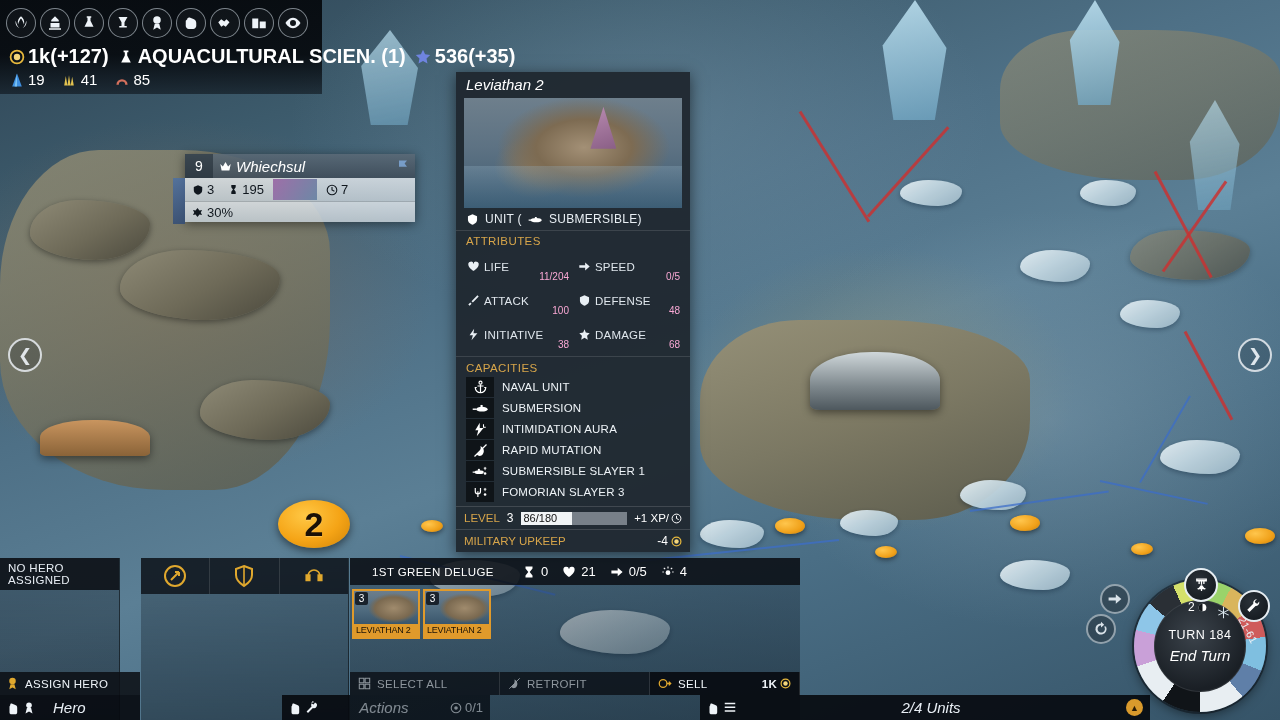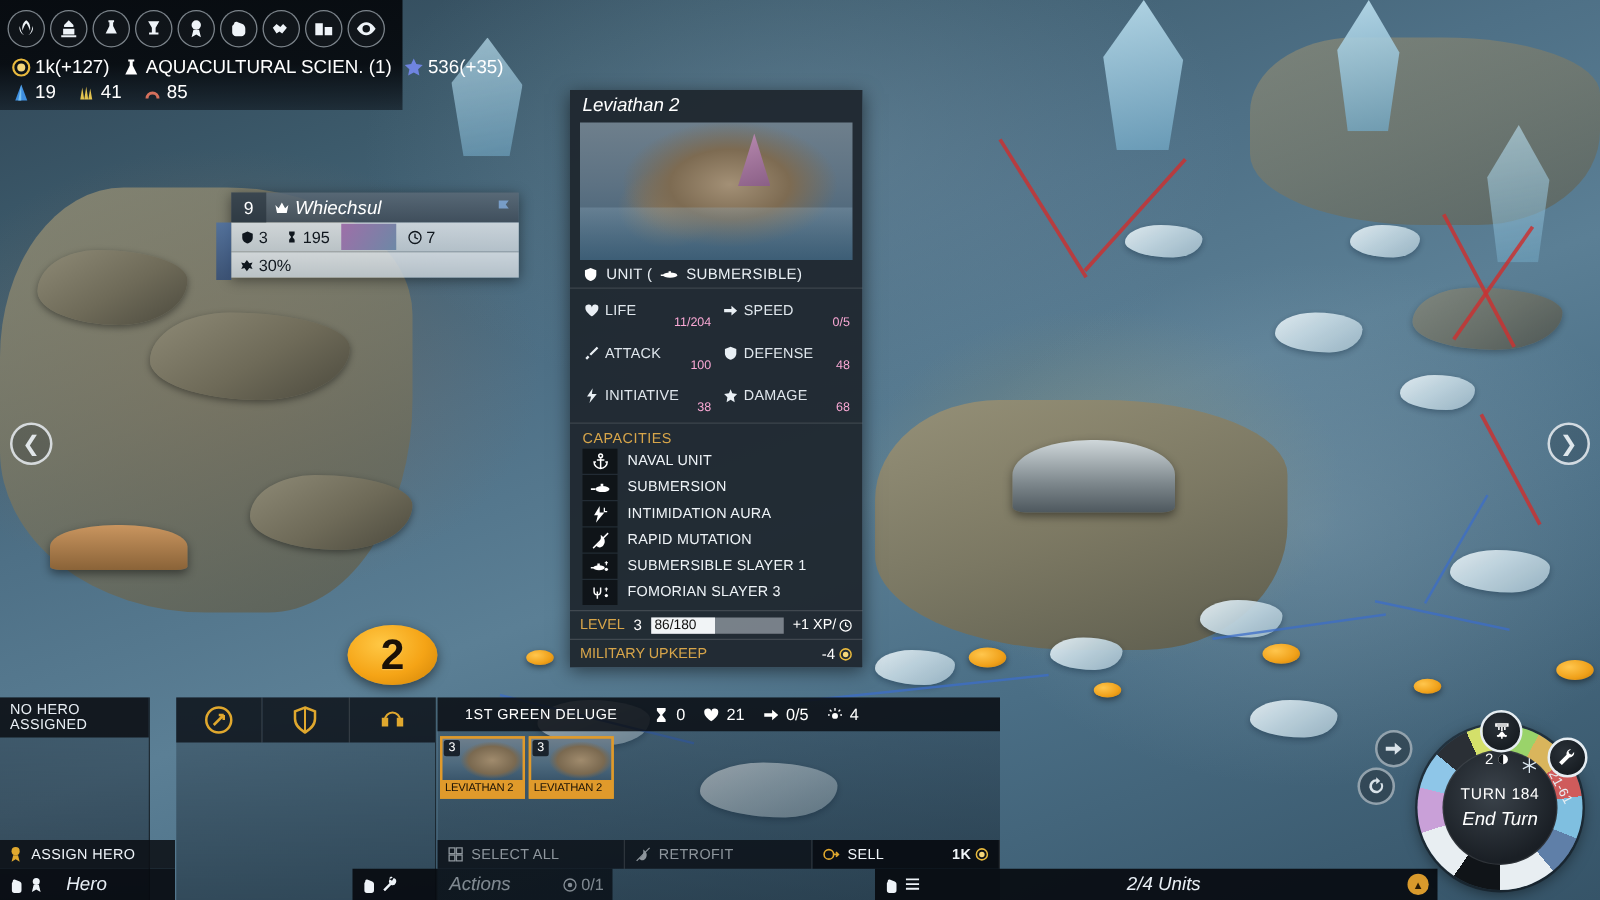--- a/index.html
+++ b/index.html
@@ -83,21 +83,21 @@
   .nav-ic {
     width: 30px; height: 30px; border-radius: 50%;
     border: 1px solid rgba(215,225,235,.55);
     display: flex; align-items: center; justify-content: center;
     color: #e8eef4; font-size: 15px; line-height: 1;
     background: rgba(255,255,255,.03);
     cursor: pointer;
   }
   .nav-ic svg { width: 18px; height: 18px; fill: #eef3f8; }
 
-  #res-row-1 { display: flex; align-items: center; gap: 9px; padding: 1px 8px; font-size: 15px; color: #fff; }
+  #res-row-1 { display: flex; align-items: center; gap: 9px; padding: 1px 8px; font-size: 20px; color: #fff; font-weight: bold; }
   #res-row-2 { display: flex; align-items: center; gap: 16px; padding: 2px 8px 2px 8px; font-size: 15px; color: #fff; }
   .res { display: flex; align-items: center; gap: 3px; white-space: nowrap; }
   .res-ic { width: 17px; height: 17px; display: inline-flex; align-items: center; justify-content: center; }
   .res-ic svg { width: 16px; height: 16px; }
 
   
   #city-panel {
     position: absolute; left: 185px; top: 154px; width: 230px;
     font-size: 13px; color: #fff;
     box-shadow: 0 2px 10px rgba(0,0,0,.45);
@@ -587,20 +587,23 @@
     <span>UNIT (</span>
     <svg width="15" height="9" viewBox="0 0 24 12">
         <ellipse cx="13" cy="7" rx="9" ry="3.4" fill="#fff"></ellipse>
         <path d="M11 2h3v3h-3z" fill="#fff"></path>
         <path d="M1 7h5" stroke="#fff" stroke-width="2"></path>
       </svg>
     <span>SUBMERSIBLE)</span>
   </div>
 
 
+  <div id="attr-head">
+    <span class="sec-label">ATTRIBUTES</span>
+  </div>
 
   <div id="attr-grid">
     <div class="attr">
       <span class="ic">
           <svg viewBox="0 0 20 20">
             <path d="M10 17S2 12 2 7a4 4 0 018-1 4 4 0 018 1c0 5-8 10-8 10z"></path>
           </svg>
         </span>
       <span class="nm">LIFE</span>
       <span class="vl">11/204</span>

